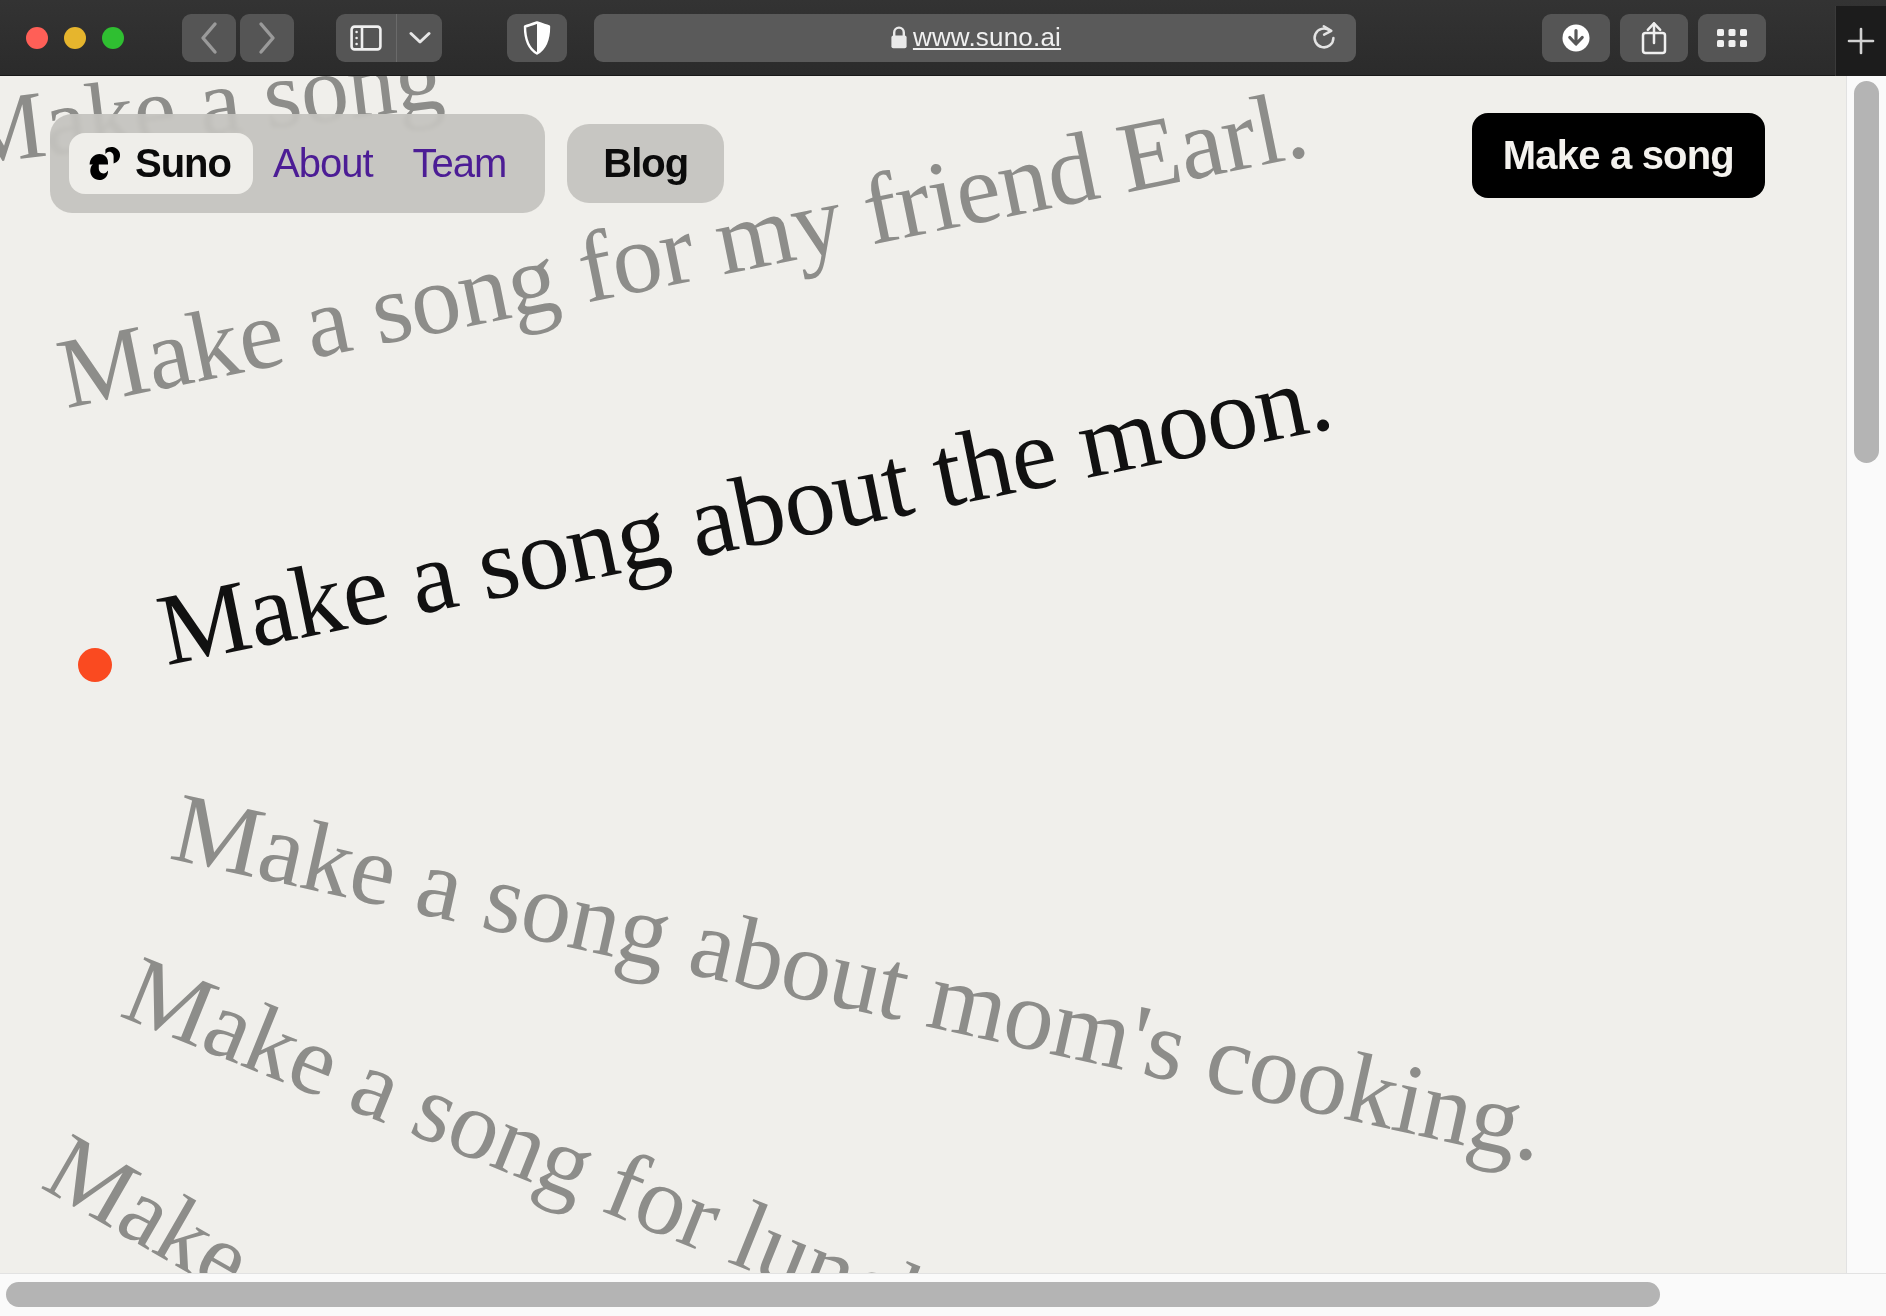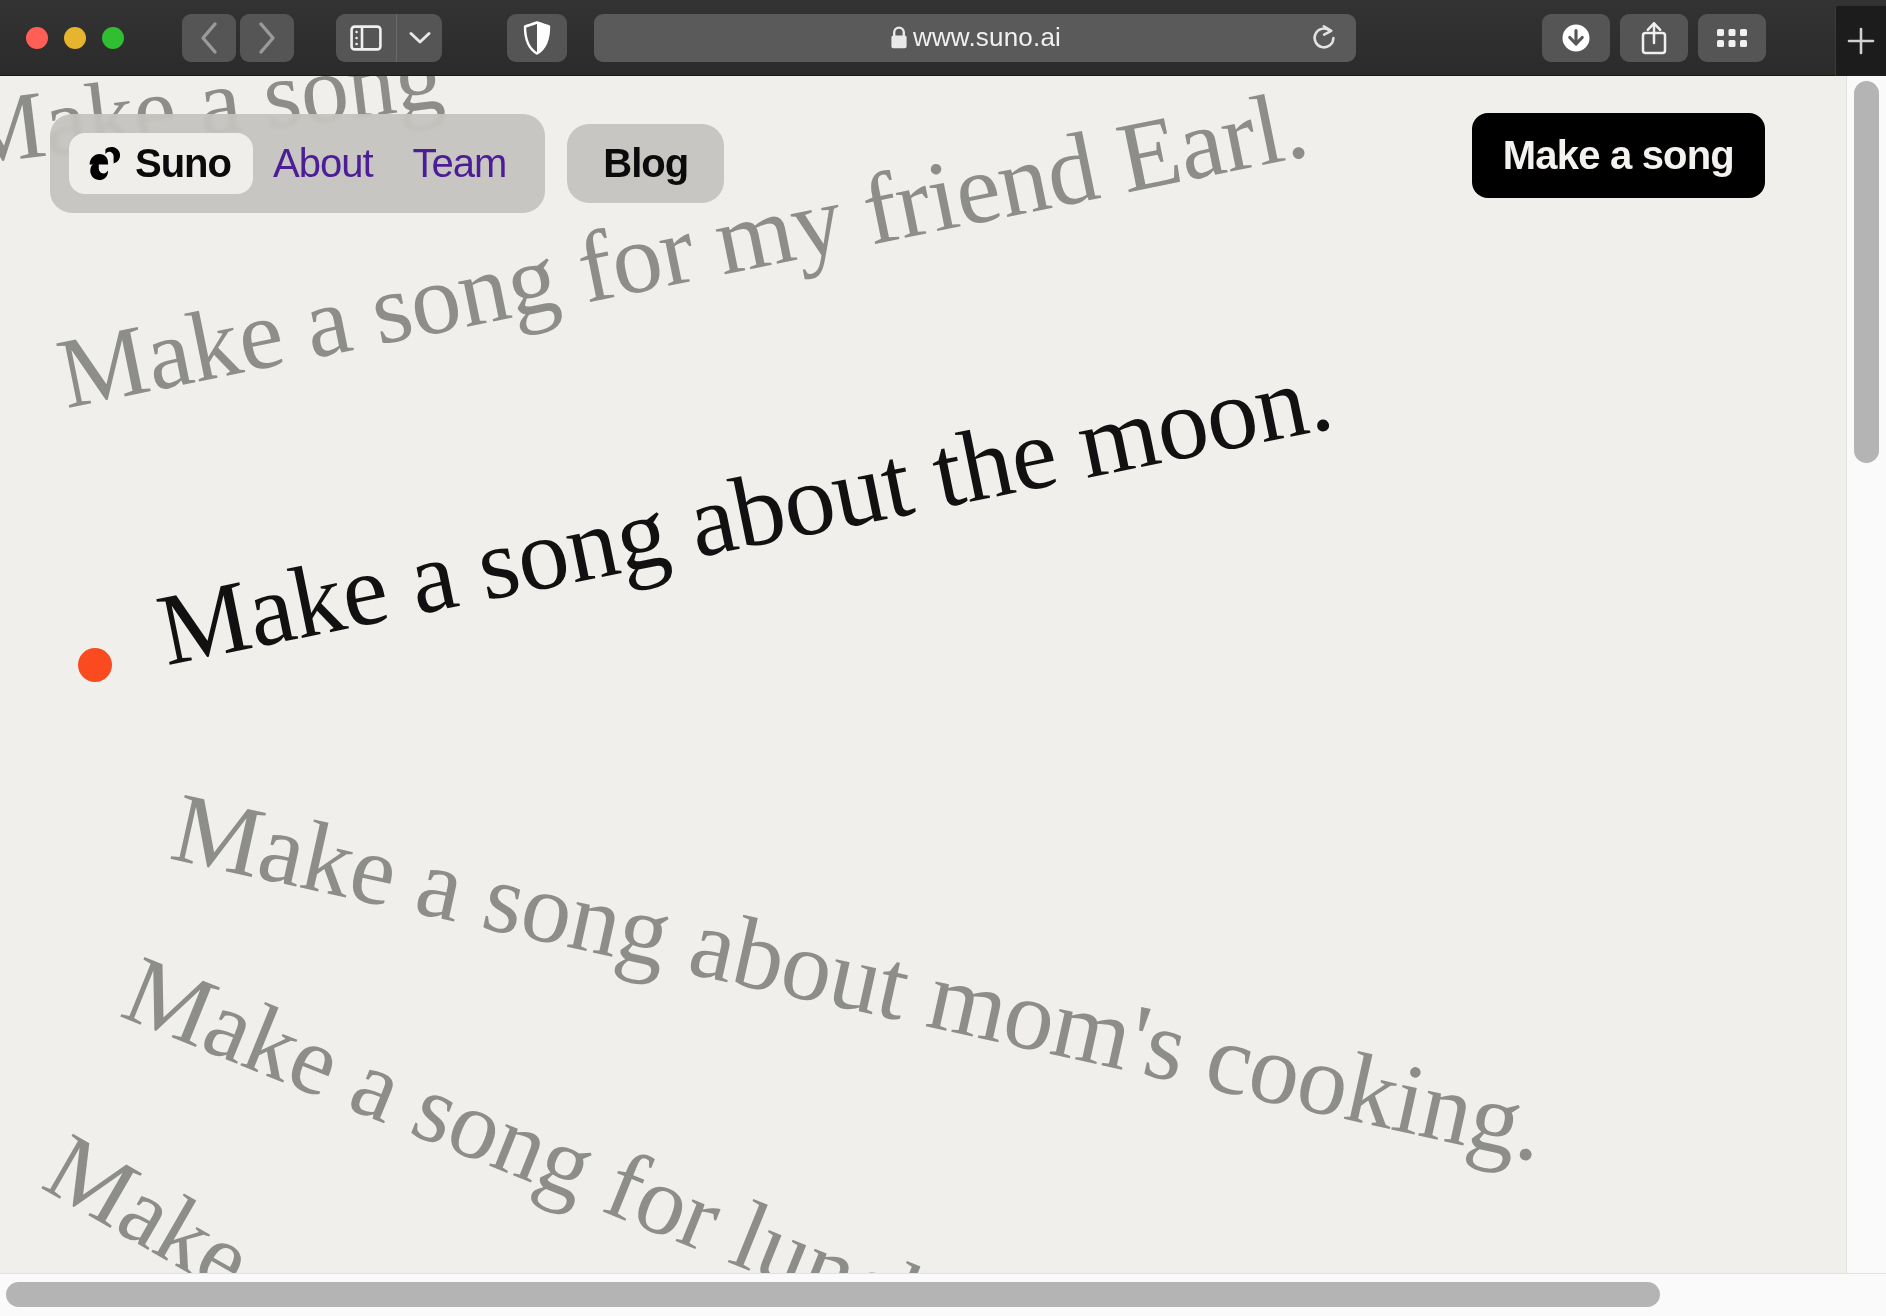--- a/index.html
+++ b/index.html
@@ -106,20 +106,21 @@
     align-items: center;
     justify-content: center;
   }
   .url-text {
     display: flex;
     align-items: center;
     gap: 4px;
     font-size: 26px;
     color: #f0f0f0;
     letter-spacing: 0.2px;
+    text-decoration: underline;
   }
   .reload-btn {
     position: absolute;
     right: 6px;
     top: 4px;
     width: 52px; height: 40px;
     display: flex; align-items: center; justify-content: center;
     color: #e3e3e3;
   }
 

